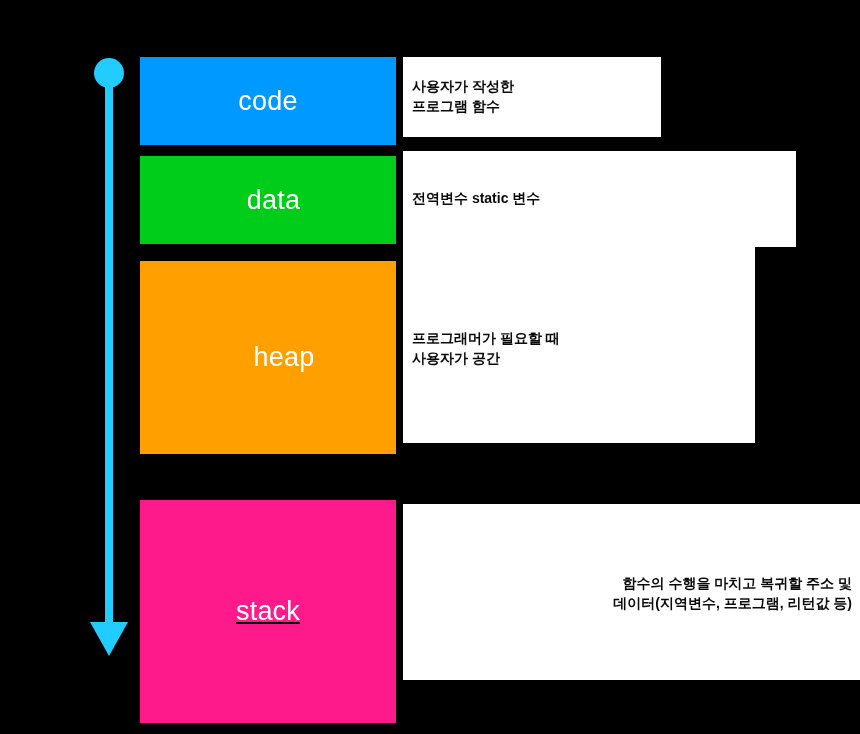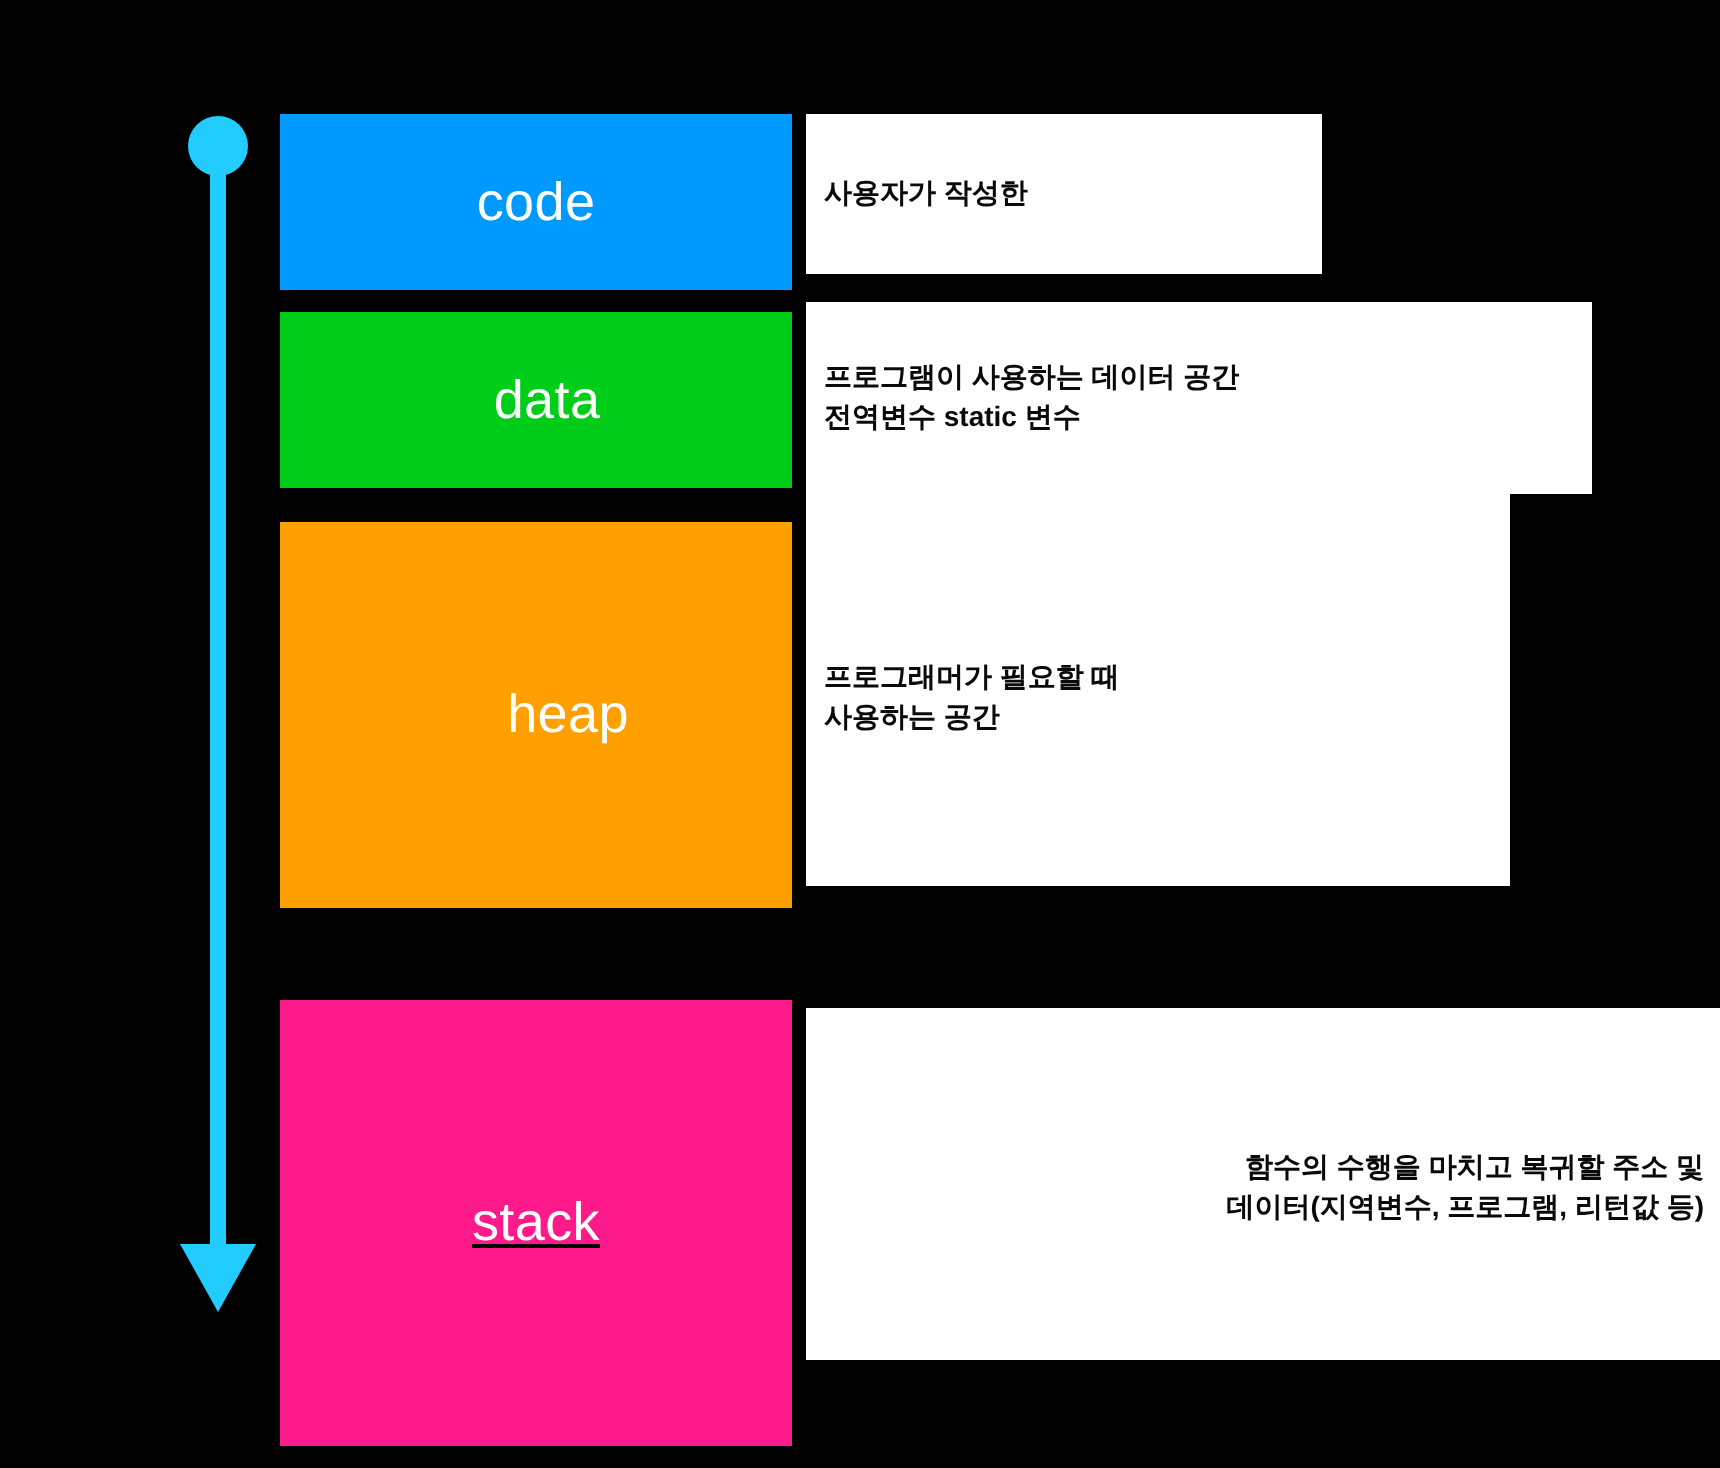--- a/index.html
+++ b/index.html
@@ -98,40 +98,40 @@
       <polygon points="21,604 2,570 40,570" fill="#22CCFF"></polygon>
     </svg>
   </div>
 
   <div class="seg seg-code" style="background: rgb(0, 153, 255);">
     <span class="seg-label" style="color: rgb(255, 255, 255);">code</span>
   </div>
   <div class="desc desc-code">
     <div class="desc-body">
       <div class="desc-line">사용자가 작성한</div>
+      <div class="desc-line">프로그램 함수</div>
     </div>
   </div>
 
   <div class="seg seg-data" style="background: rgb(0, 204, 26);">
     <span class="seg-label" style="color: rgb(255, 255, 255);">data</span>
   </div>
   <div class="desc desc-data">
     <div class="desc-body">
-      <div class="desc-line">프로그램이 사용하는 데이터 공간</div>
       <div class="desc-line">전역변수 static 변수</div>
     </div>
   </div>
 
   <div class="seg seg-heap" style="background: rgb(255, 159, 0);">
     <span class="seg-label" style="color: rgb(255, 255, 255);">heap</span>
   </div>
   <div class="desc desc-heap">
     <div class="desc-body">
       <div class="desc-line">프로그래머가 필요할 때</div>
-      <div class="desc-line">사용하는 공간</div>
+      <div class="desc-line">사용자가 공간</div>
     </div>
   </div>
 
   <div class="seg seg-stack" style="background: rgb(255, 26, 140);">
     <span class="seg-label" style="color: rgb(255, 255, 255);">stack</span>
   </div>
   <div class="desc desc-stack">
     <div class="desc-body">
       <div class="desc-line">함수의 수행을 마치고 복귀할 주소 및</div>
       <div class="desc-line">데이터(지역변수, 프로그램, 리턴값 등)</div>

